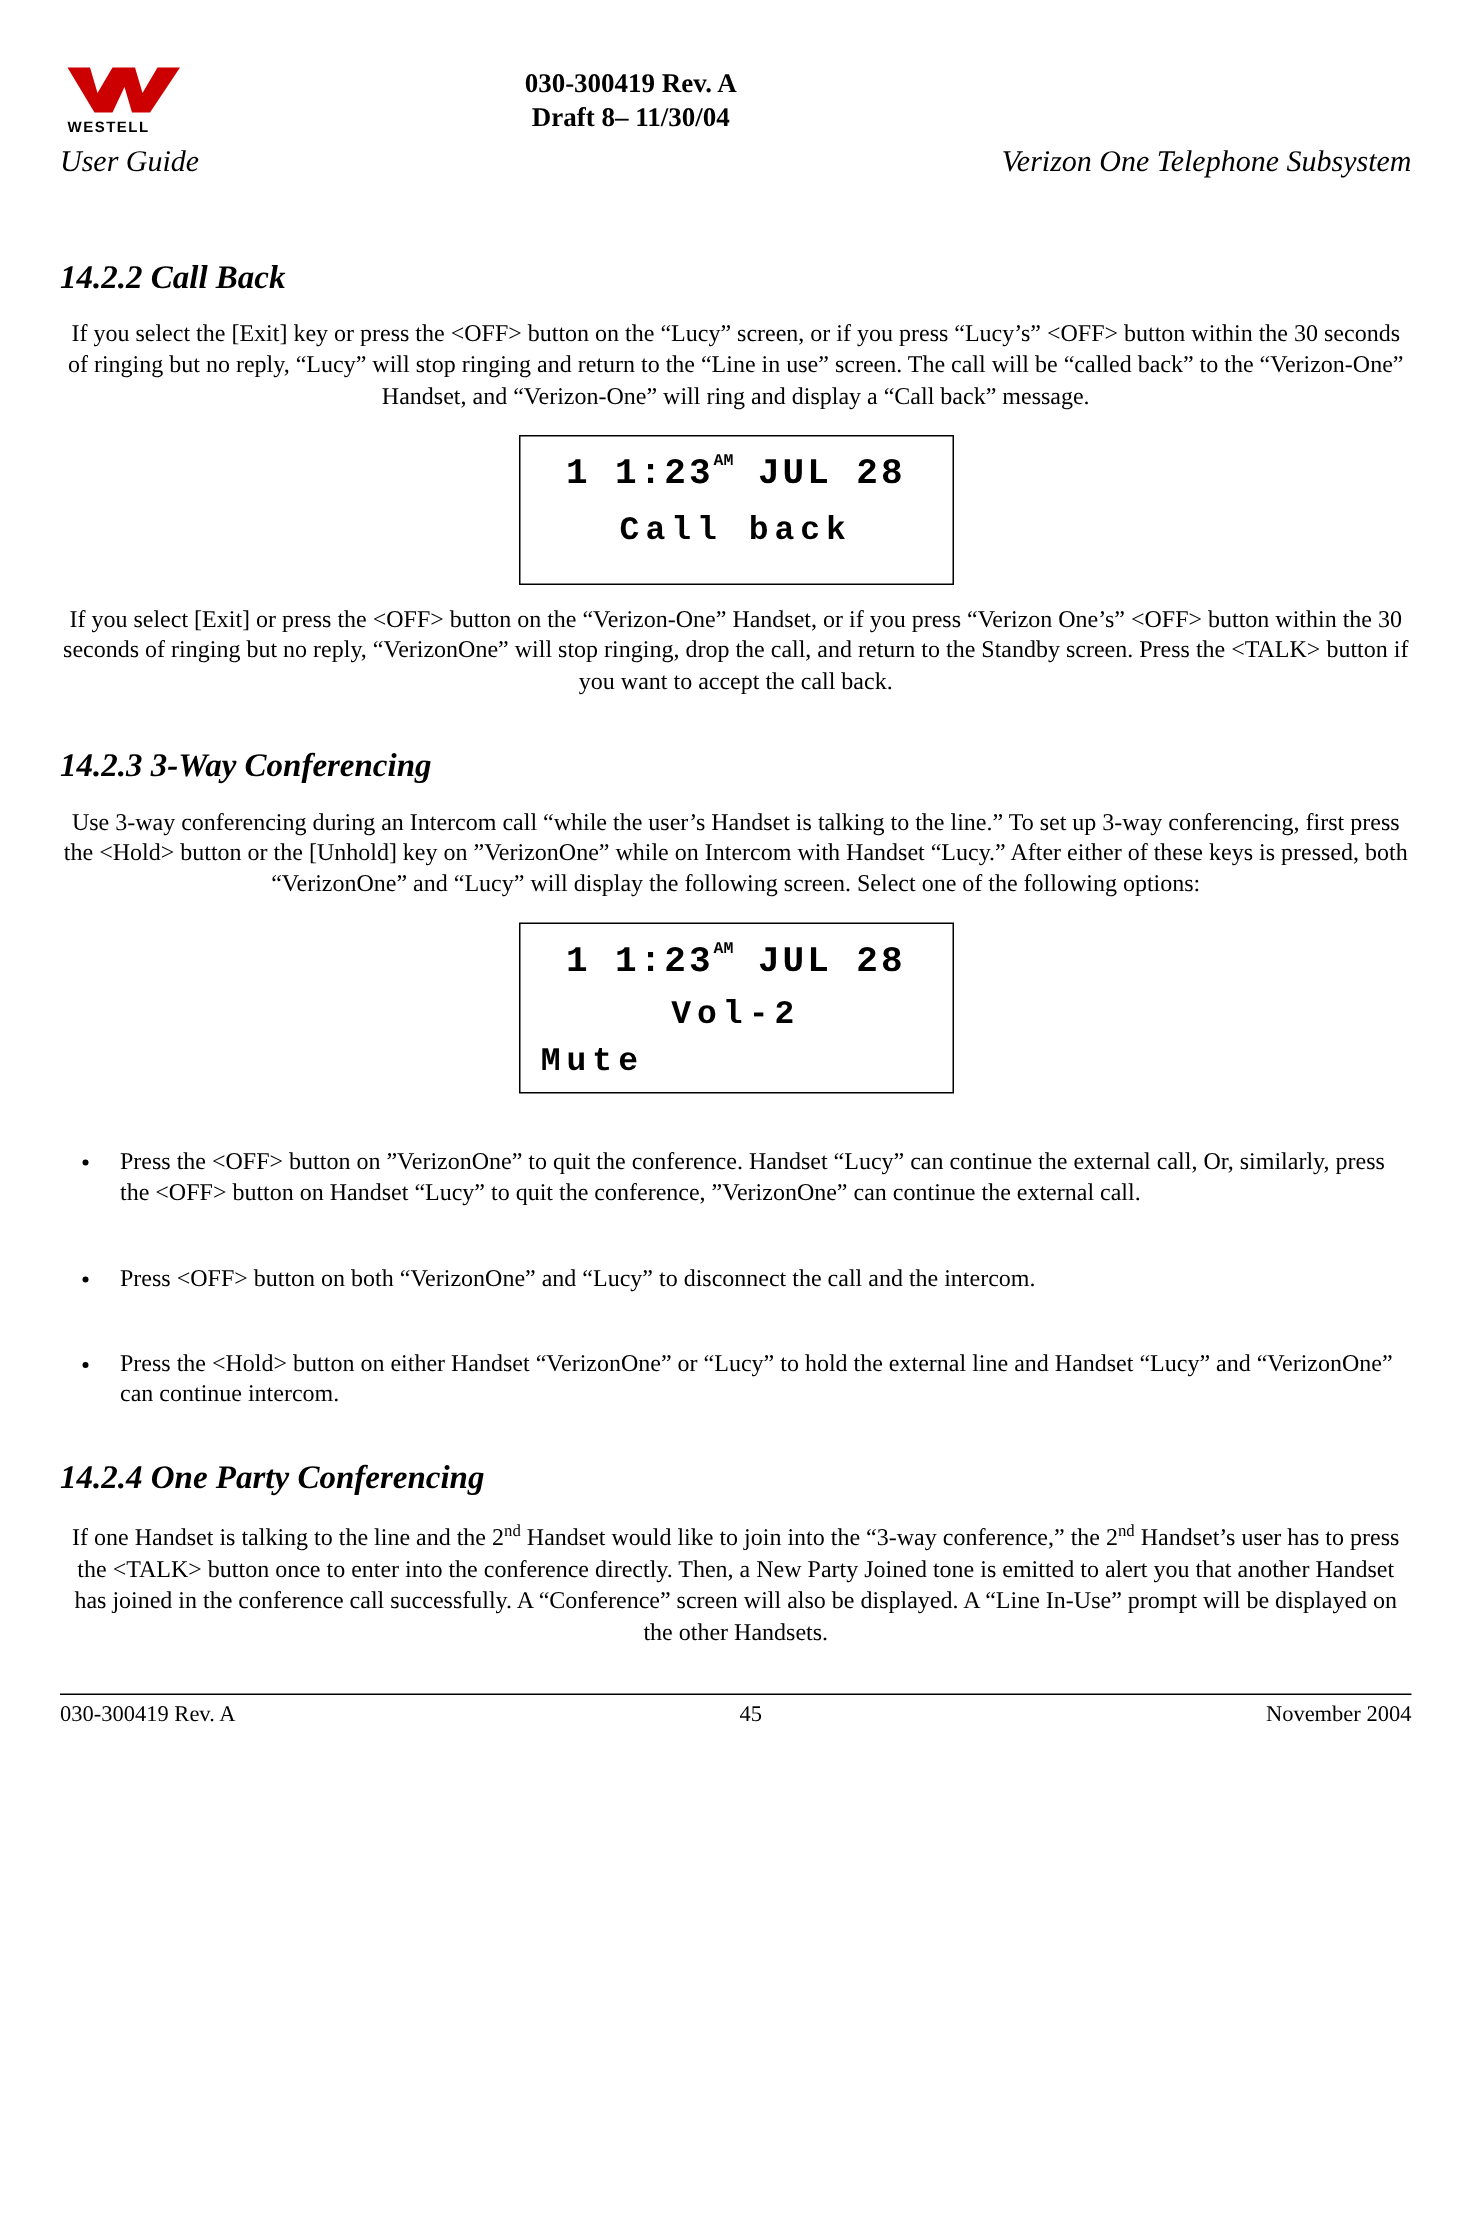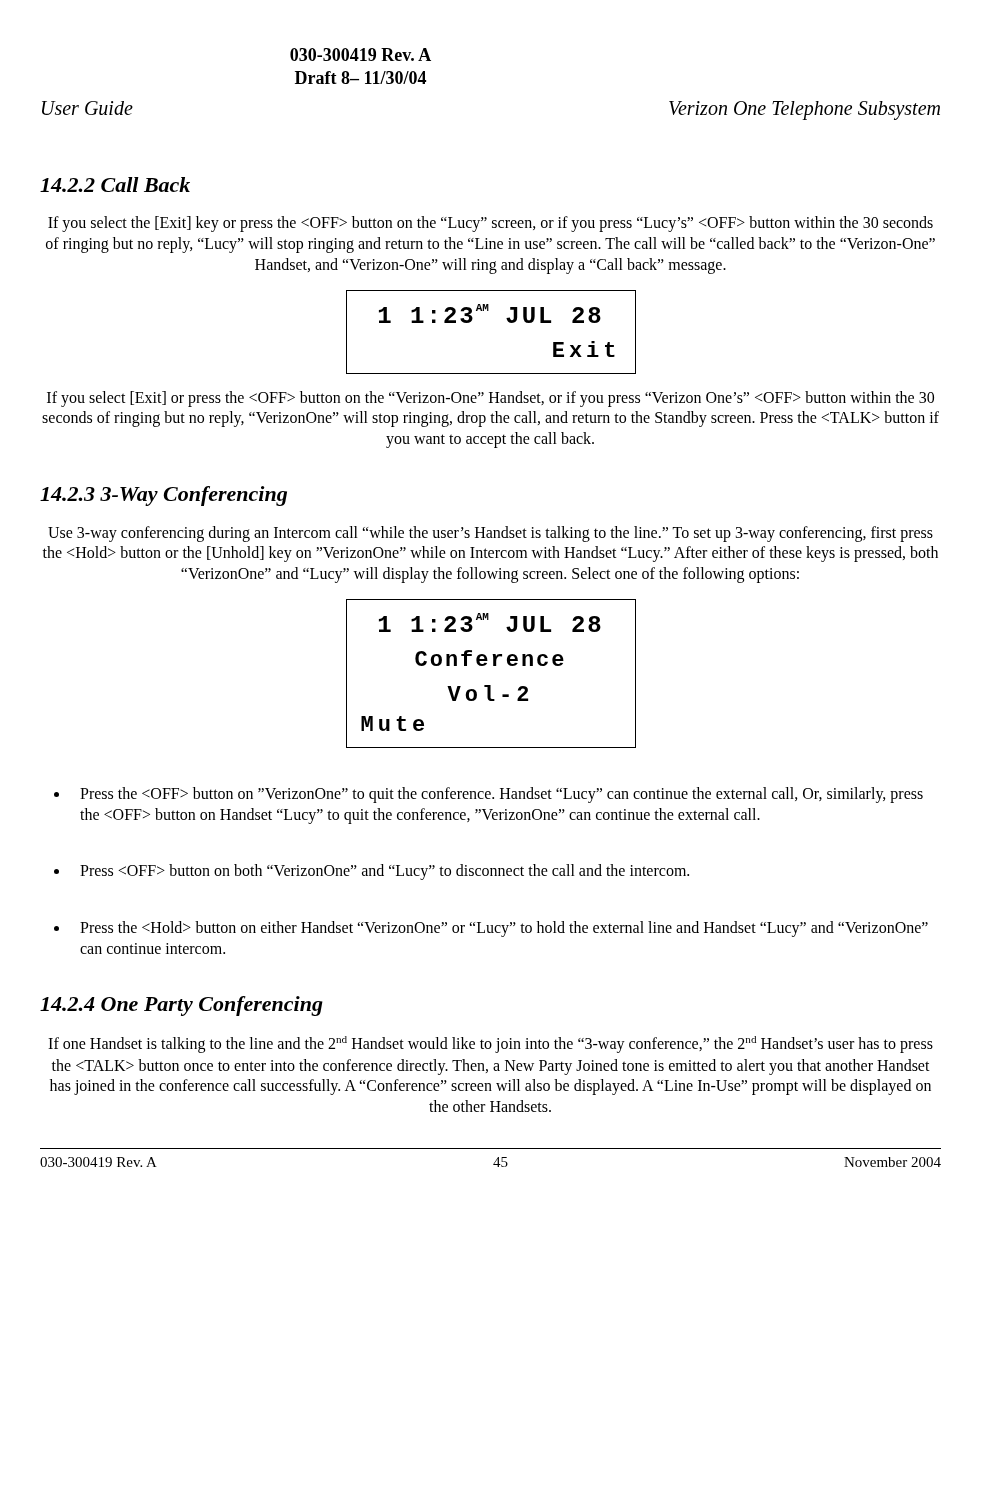--- a/index.html
+++ b/index.html
@@ -126,20 +126,26 @@
       padding-top: 4px;
     }
     sup {
       font-size: 0.7em;
     }
   </style>
 </head>
 <body>
 
 <div class="header">
+  <div class="logo-block">
+    <svg width="90" height="50" viewBox="0 0 90 50">
+      <path d="M5 5 L20 5 L25 22 L35 5 L50 5 L55 22 L65 5 L80 5 L60 35 L48 35 L43 18 L35 35 L23 35 Z" fill="#c00"></path>
+      <text x="5" y="48" font-family="Arial" font-size="10" font-weight="bold" fill="#000" letter-spacing="1">WESTELL</text>
+    </svg>
+  </div>
   <div class="center-head">
     <div>030-300419 Rev. A</div>
     <div>Draft 8– 11/30/04</div>
   </div>
   <div class="right-spacer"></div>
 </div>
 
 <div class="subheader">
   <span>User Guide</span>
   <span>Verizon One Telephone Subsystem</span>
@@ -147,36 +153,35 @@
 
 <h2>14.2.2 Call Back</h2>
 
 <p>If you select the [Exit] key or press the &lt;OFF&gt; button on the “Lucy” screen, or if you press “Lucy’s” &lt;OFF&gt; button within the 30 seconds of ringing but no reply, “Lucy” will stop ringing and return to the “Line in use” screen. The call will be “called back” to the  “Verizon-One” Handset, and “Verizon-One” will ring and display a “Call back” message.</p>
 
 <div class="lcd-wrapper">
   <div class="lcd">
     <div class="clock">
       <span>1 1:23</span><span class="ampm">AM</span><span> JUL 28</span>
     </div>
-    <div class="line2">Exit</div>
+    <div class="line1">Call back</div>
   </div>
 </div>
 
 <p>If you select [Exit] or press the &lt;OFF&gt; button on the “Verizon-One” Handset, or if you press “Verizon One’s” &lt;OFF&gt; button within the 30 seconds of ringing but no reply,  “VerizonOne” will stop ringing, drop the call, and return to the Standby screen. Press the &lt;TALK&gt; button if you want to accept the call back.</p>
 
 <h2>14.2.3 3-Way Conferencing</h2>
 
 <p>Use 3-way conferencing during an Intercom call  “while the user’s Handset is talking to the line.” To set up 3-way conferencing, first press the &lt;Hold&gt; button or the [Unhold] key on ”VerizonOne” while on Intercom with Handset “Lucy.” After either of these keys is pressed, both “VerizonOne” and “Lucy” will display the following screen. Select one of the following options:</p>
 
 <div class="lcd-wrapper">
   <div class="lcd lcd2">
     <div class="clock">
       <span>1 1:23</span><span class="ampm">AM</span><span> JUL 28</span>
     </div>
-    <div class="line-conf">Conference</div>
     <div class="line-vol">Vol-2</div>
     <div class="line-mute">Mute</div>
   </div>
 </div>
 
 <ul>
   <li>Press the &lt;OFF&gt; button on ”VerizonOne” to quit the conference. Handset “Lucy” can continue the external call, Or, similarly, press the &lt;OFF&gt; button on Handset “Lucy” to quit the conference, ”VerizonOne” can continue the external call.</li>
   <li>Press &lt;OFF&gt; button on both  “VerizonOne” and “Lucy” to disconnect the call and the intercom.</li>
   <li>Press the &lt;Hold&gt; button on either Handset  “VerizonOne” or “Lucy” to hold the external line and Handset “Lucy” and “VerizonOne” can continue intercom.</li>
 </ul>

